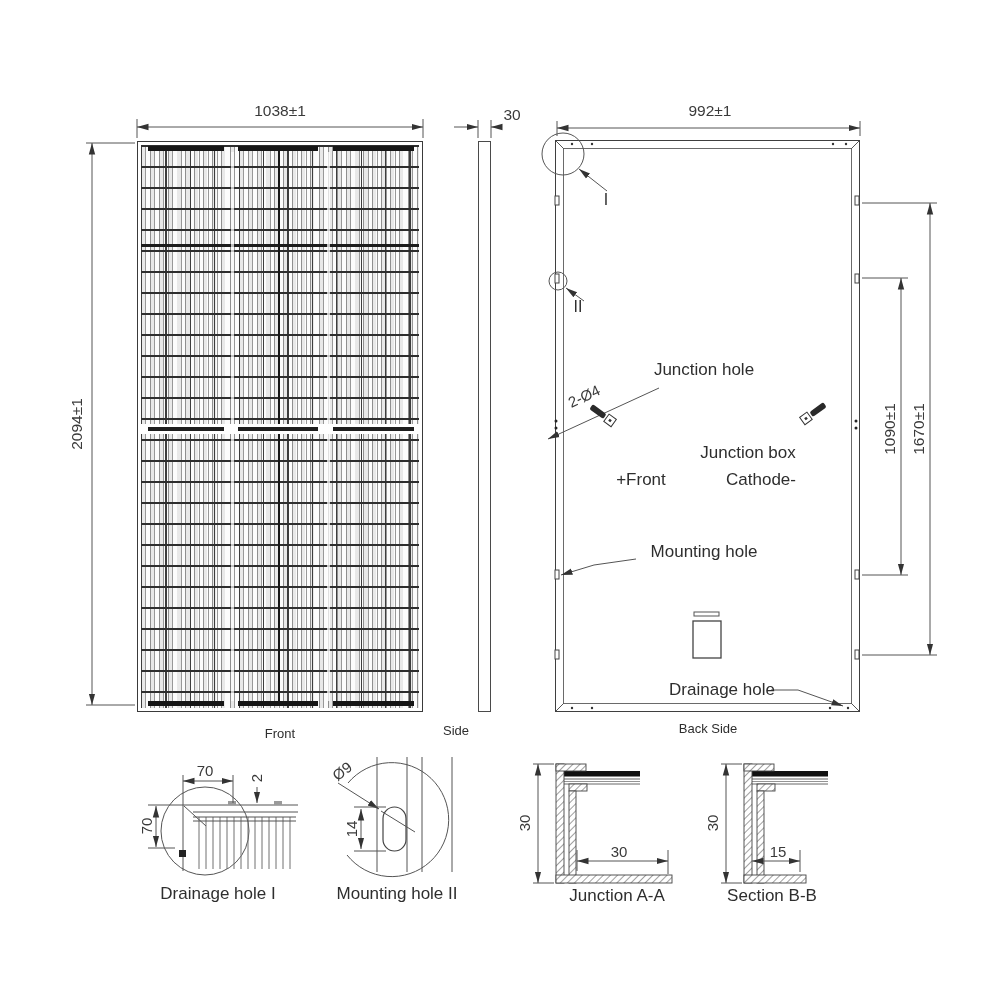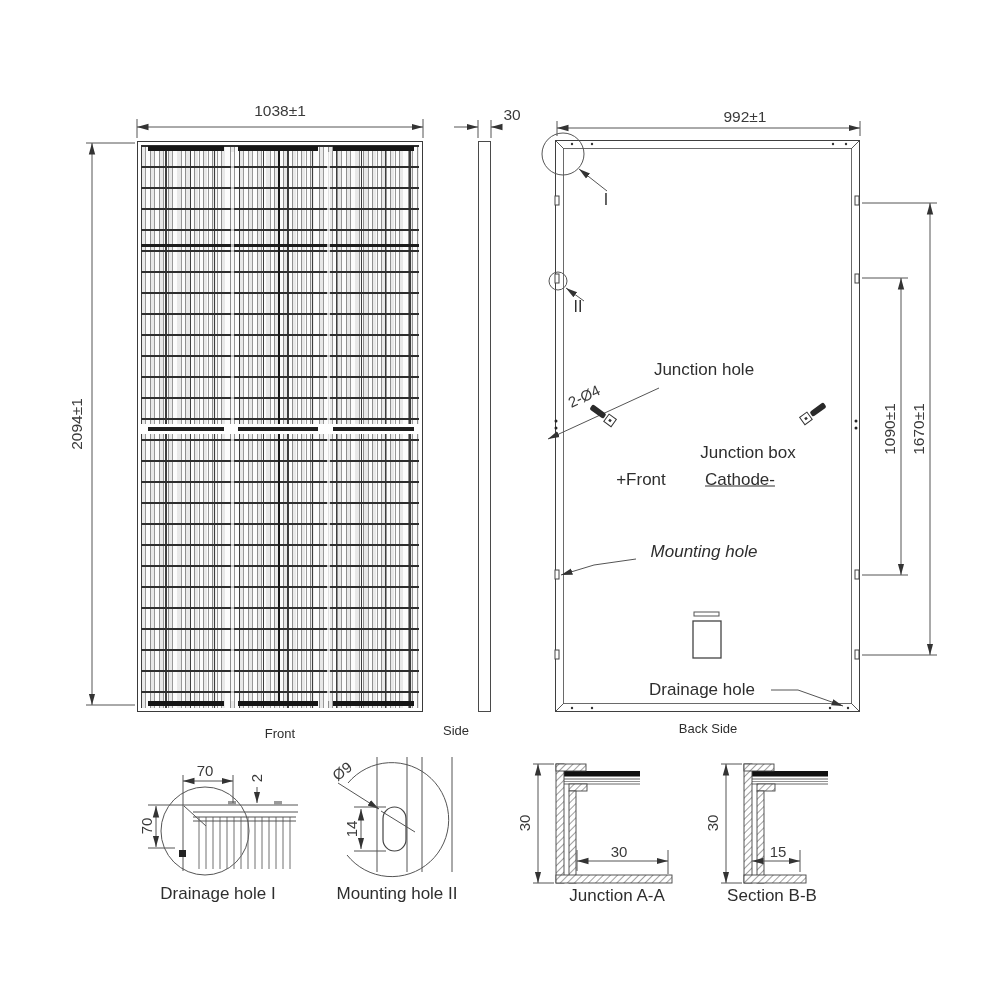--- a/index.html
+++ b/index.html
@@ -256,34 +256,34 @@
         <line x1="726" y1="764" x2="726" y2="883" marker-start="url(#as)" marker-end="url(#ae)"></line>
         <line x1="800" y1="850" x2="800" y2="872"></line>
         <line x1="752" y1="861" x2="800" y2="861" marker-start="url(#as)" marker-end="url(#ae)"></line>
       </g>
     </g>
   </svg>
 
   <div class="t dim" style="left:280px;top:111px;">1038±1</div>
   <div class="t dim r90" style="left:77px;top:424px;">2094±1</div>
   <div class="t dim" style="left:512px;top:115px;">30</div>
-  <div class="t dim" style="left:710px;top:117px;margin-left:35px;">992±1</div>
+  <div class="t dim" style="left:710px;top:111px;">992±1</div>
   <div class="t dim r90" style="left:890px;top:429px;">1090±1</div>
   <div class="t dim r90" style="left:919px;top:429px;">1670±1</div>
 
   <div class="t big" style="left:280px;top:733px;">Front</div>
   <div class="t big" style="left:456px;top:730px;text-align:right;">Side</div>
   <div class="t big" style="left:708px;top:728px;">Back Side</div>
 
   <div class="t med" style="left:704px;top:369px;">Junction hole</div>
   <div class="t med" style="left:707px;top:452px;margin-left:41px;">Junction box</div>
   <div class="t med" style="left:641px;top:479px;">+Front</div>
-  <div class="t med" style="left:740px;top:479px;text-decoration:underline;">Cathode-</div>
-  <div class="t med" style="left:704px;top:551px;font-style:italic;">Mounting hole</div>
-  <div class="t med" style="left:702px;top:689px;">Drainage hole</div>
+  <div class="t med" style="left:761px;top:479px;">Cathode-</div>
+  <div class="t med" style="left:704px;top:551px;">Mounting hole</div>
+  <div class="t med" style="left:722px;top:689px;">Drainage hole</div>
   <div class="t sml" style="left:584px;top:396px;transform:translate(-50%,-50%) rotate(-25deg);">2-Ø4</div>
   <div class="t" style="left:606px;top:200px;">I</div>
   <div class="t" style="left:578px;top:307px;">II</div>
 
   <div class="t sml" style="left:205px;top:770px;">70</div>
   <div class="t sml r90" style="left:146px;top:826px;">70</div>
   <div class="t sml r90" style="left:256px;top:778px;">2</div>
   <div class="t med" style="left:218px;top:893px;">Drainage hole I</div>
 
   <div class="t sml" style="left:342px;top:771px;transform:translate(-50%,-50%) rotate(-38deg);">Ø9</div>

